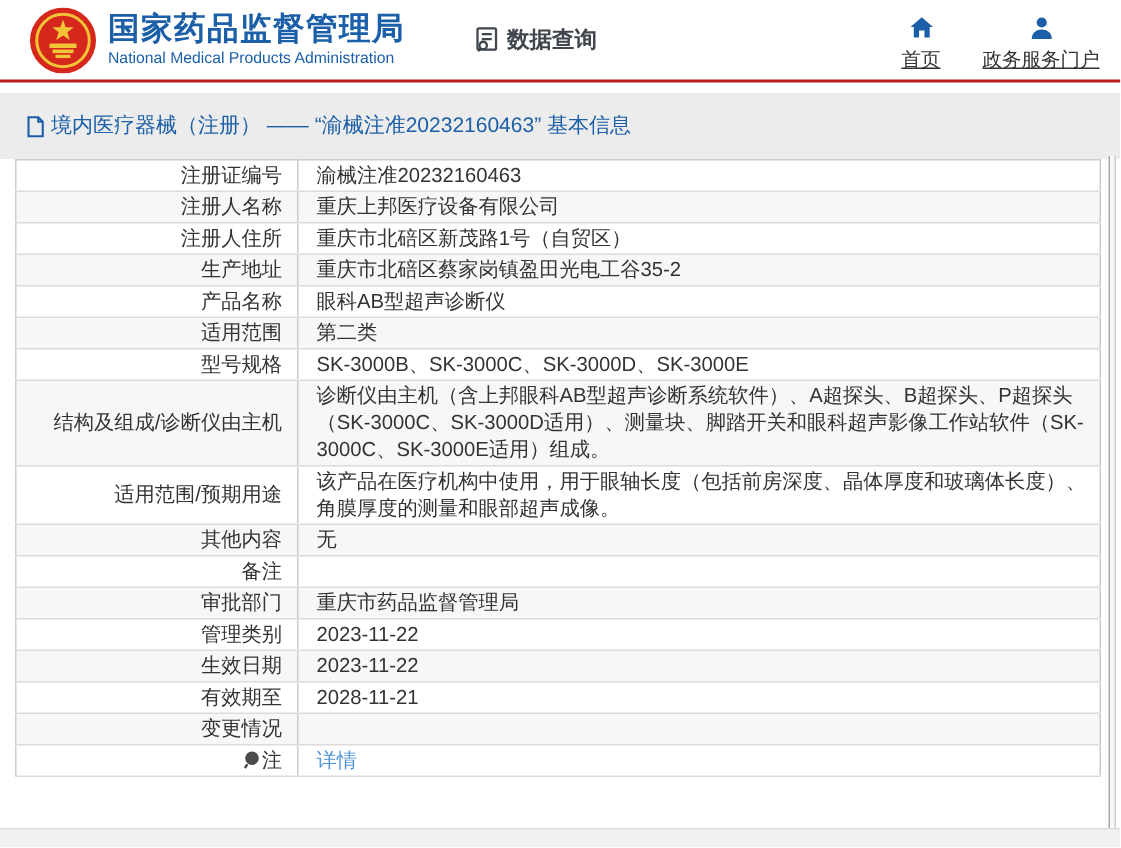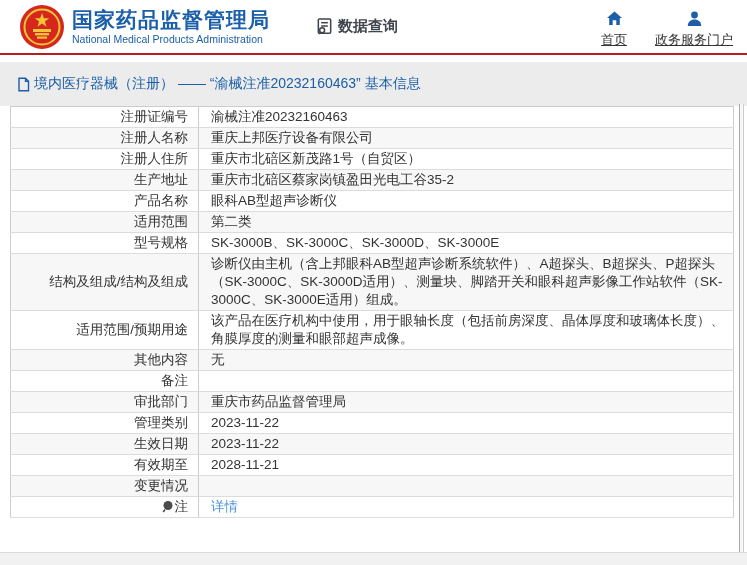--- a/index.html
+++ b/index.html
@@ -123,21 +123,21 @@
         </tr>
         <tr>
           <td class="cell-label">适用范围</td>
           <td class="cell-value">第二类</td>
         </tr>
         <tr>
           <td class="cell-label">型号规格</td>
           <td class="cell-value">SK-3000B、SK-3000C、SK-3000D、SK-3000E</td>
         </tr>
         <tr>
-          <td class="cell-label">结构及组成/结构及组成</td>
+          <td class="cell-label">结构及组成/诊断仪由主机</td>
           <td class="cell-value">诊断仪由主机（含上邦眼科AB型超声诊断系统软件）、A超探头、B超探头、P超探头（SK-3000C、SK-3000D适用）、测量块、脚踏开关和眼科超声影像工作站软件（SK-3000C、SK-3000E适用）组成。</td>
         </tr>
         <tr>
           <td class="cell-label">适用范围/预期用途</td>
           <td class="cell-value">该产品在医疗机构中使用，用于眼轴长度（包括前房深度、晶体厚度和玻璃体长度）、角膜厚度的测量和眼部超声成像。</td>
         </tr>
         <tr>
           <td class="cell-label">其他内容</td>
           <td class="cell-value">无</td>
         </tr>

